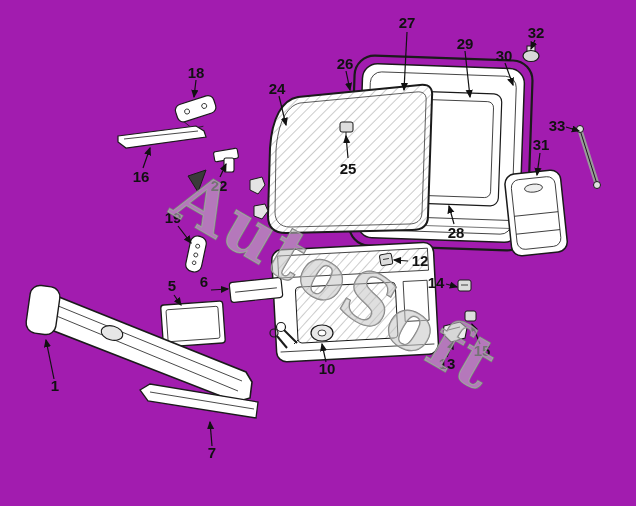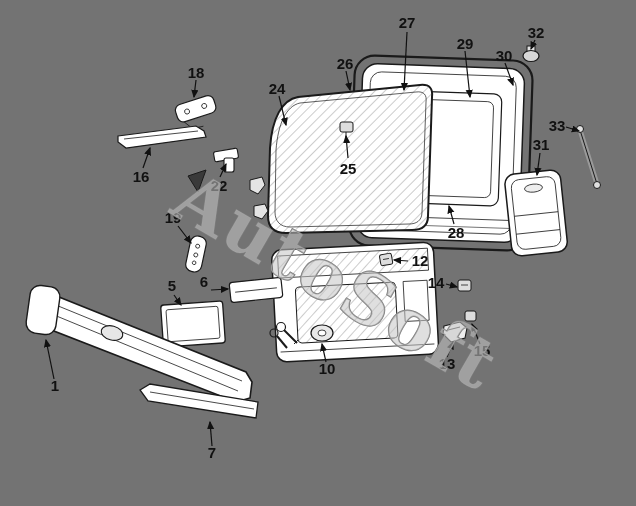--- a/index.html
+++ b/index.html
@@ -1,17 +1,17 @@
 <!DOCTYPE html>
 <html><head>
 <meta charset="utf-8">
 <title>Diagram</title>
 <style>
   html,body{margin:0;padding:0;background:#ffffff;}
-  .stage{position:relative;width:636px;height:506px;background:#737373;overflow:hidden;
+  .stage{position:relative;width:636px;height:506px;background:#a21caf;overflow:hidden;
          font-family:"Liberation Sans",sans-serif;}
   svg{display:block;}
   .callout{font-family:"Liberation Sans",sans-serif;font-weight:bold;font-size:15px;
            fill:#111111;text-anchor:middle;}
   .wm{font-family:"DejaVu Serif",serif;font-weight:bold;font-size:70px;letter-spacing:2px;
       fill:#c4c4c4;fill-opacity:.55;stroke:#7d7d7d;stroke-width:1.4px;paint-order:stroke fill;}
   .ln{stroke:#111111;stroke-width:1.2;fill:none;}
   .part{stroke:#1a1a1a;fill:#ffffff;}
   .thin{stroke:#1a1a1a;fill:none;stroke-width:.8;}
 </style>

